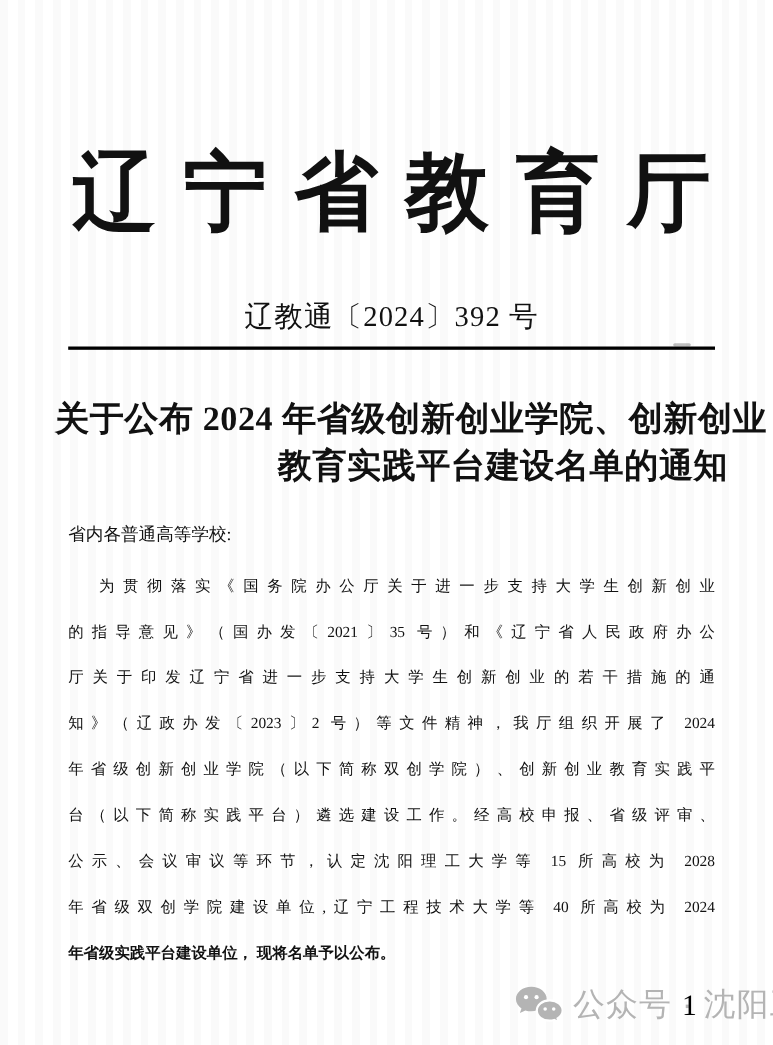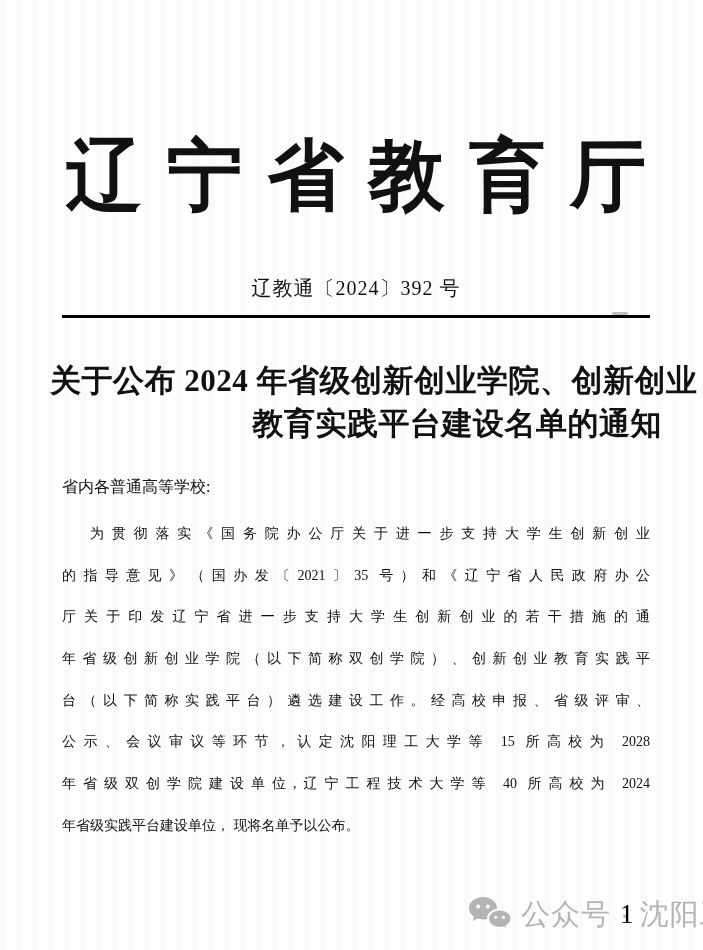--- a/index.html
+++ b/index.html
@@ -29,21 +29,21 @@
     font-size: 76px;
     line-height: 82px;
     font-weight: bold;
     padding: 0 4px;
     transform: scaleY(1.02);
   }
   .agency-char { display: inline-block; }
   .doc-number {
     margin-top: 58px;
     text-align: center;
-    font-size: 20px;
+    font-size: 26px;
     line-height: 28px;
     letter-spacing: 1px;
   }
   .rule {
     margin-top: 13px;
     height: 3px;
     background: #000000;
   }
   .title {
     margin: 41px -12px 0 -12px;
@@ -63,21 +63,21 @@
   .para-line {
     font-size: 14px;
     height: 41.7px;
     line-height: 41.7px;
     text-align: justify;
     text-align-last: justify;
     white-space: nowrap;
     overflow: visible;
   }
   .para-line.first { text-indent: 2em; }
-  .para-line.last { text-align-last: left; white-space: normal; }
+  .para-line.last { text-align-last: left; white-space: normal; font-weight: bold; }
   .watermark {
     position: absolute;
     left: 468px;
     top: 894px;
     display: flex;
     align-items: center;
     gap: 9px;
     color: #b4b4b4;
     font-family: "Liberation Sans", "DejaVu Sans", sans-serif;
     z-index: 2;
@@ -133,20 +133,21 @@
       <div class="title-line">关于公布 2024 年省级创新创业学院、创新创业</div>
       <div class="title-line">教育实践平台建设名单的通知</div>
     </div>
 
     <div class="salutation">省内各普通高等学校:</div>
 
     <div class="paragraph">
       <div class="para-line first">为贯彻落实《国务院办公厅关于进一步支持大学生创新创业</div>
       <div class="para-line">的指导意见》（国办发〔2021〕35 号）和《辽宁省人民政府办公</div>
       <div class="para-line">厅关于印发辽宁省进一步支持大学生创新创业的若干措施的通</div>
+      <div class="para-line">知》（辽政办发〔2023〕2 号）等文件精神，我厅组织开展了 2024</div>
       <div class="para-line">年省级创新创业学院（以下简称双创学院）、创新创业教育实践平</div>
       <div class="para-line">台（以下简称实践平台）遴选建设工作。经高校申报、省级评审、</div>
       <div class="para-line">公示、会议审议等环节，认定沈阳理工大学等 15 所高校为 2028</div>
       <div class="para-line">年省级双创学院建设单位,辽宁工程技术大学等 40 所高校为 2024</div>
       <div class="para-line last">年省级实践平台建设单位， 现将名单予以公布。</div>
     </div>
 
   </div>
 
   <div class="rule-smudge"></div>

